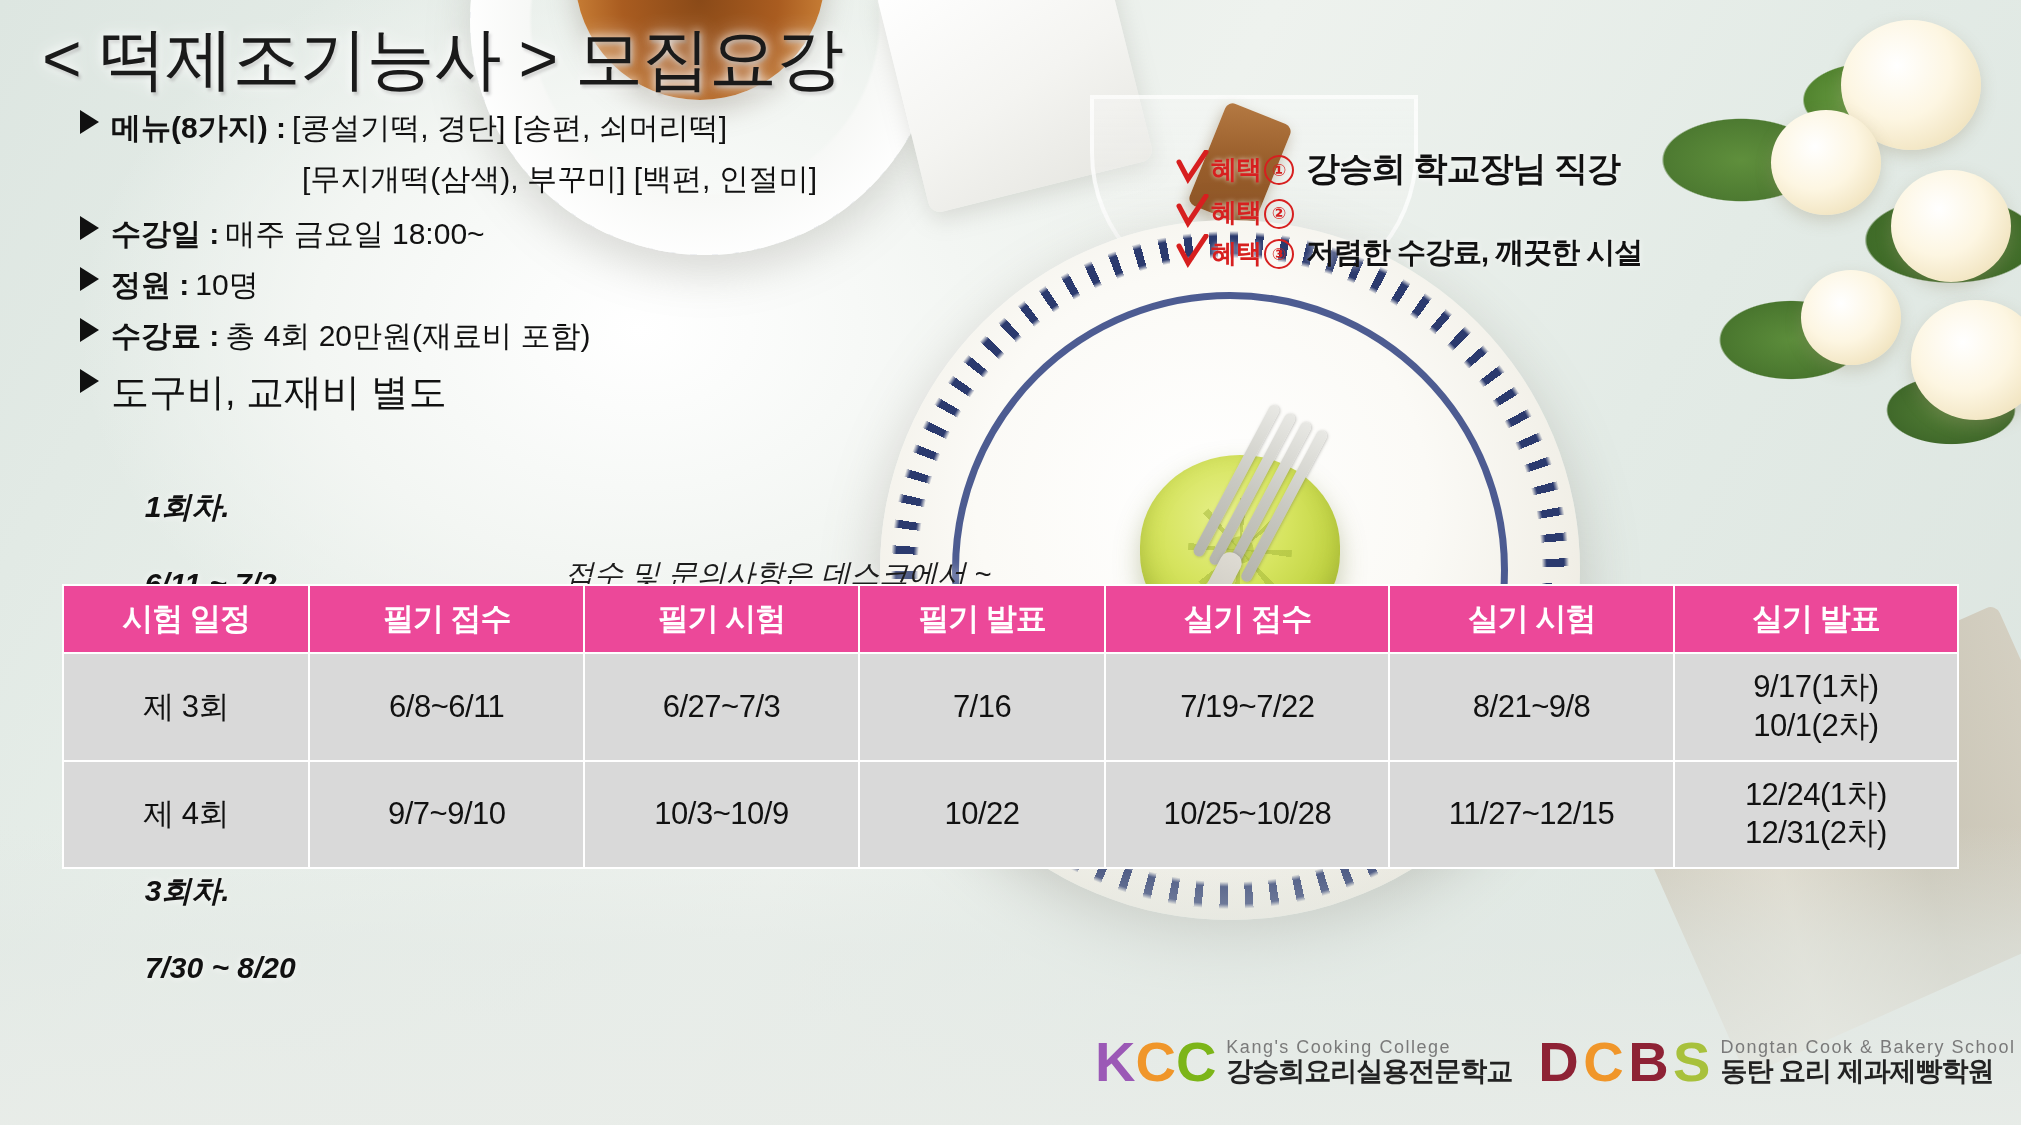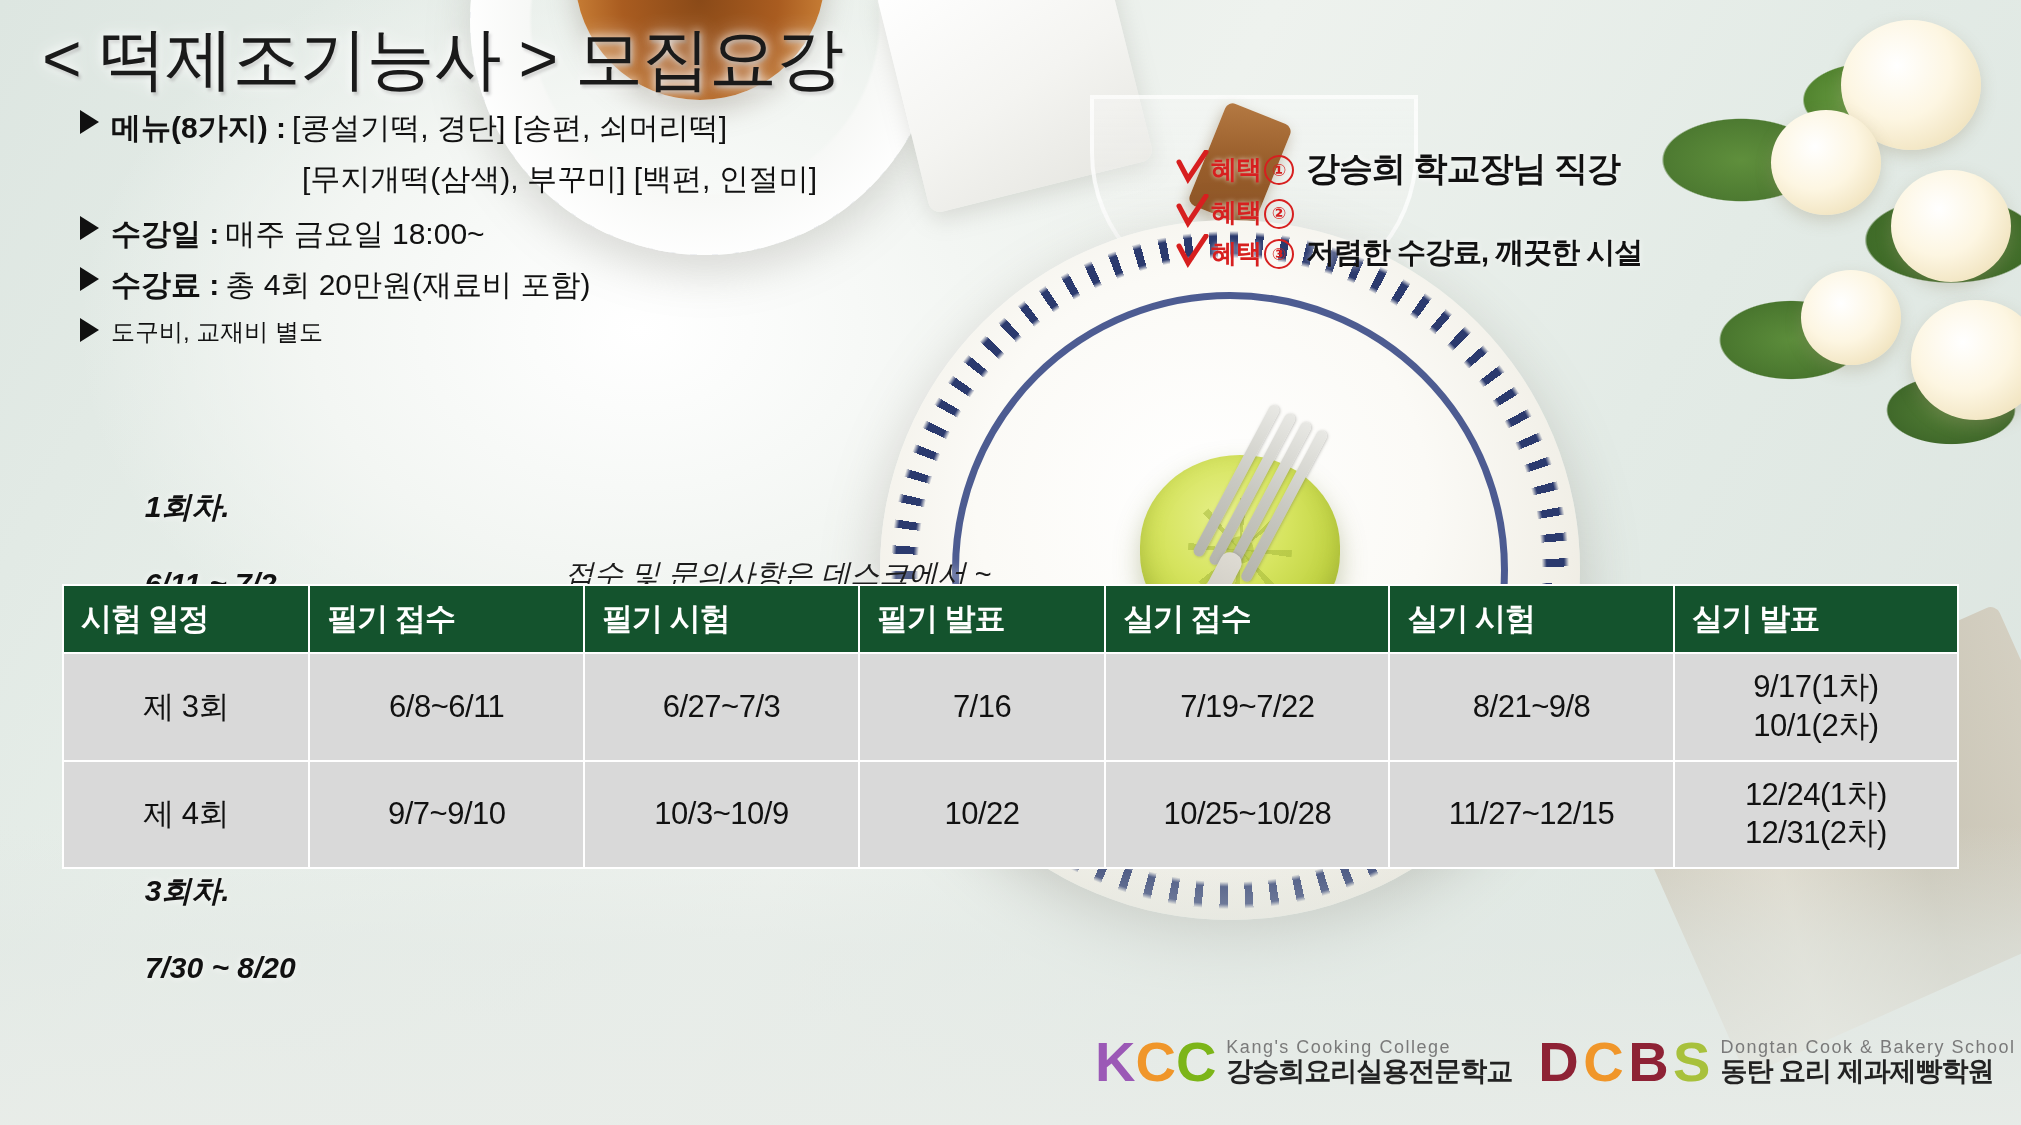--- a/index.html
+++ b/index.html
@@ -143,21 +143,21 @@
 
   .bullets{position:absolute;left:80px;top:108px;width:900px;}
   .bline{display:flex;align-items:flex-start;margin-bottom:10px;white-space:nowrap;}
   .bullet-tri{
     display:inline-block;width:0;height:0;margin-right:12px;flex:none;
     border-left:19px solid #101010;border-top:12px solid transparent;border-bottom:12px solid transparent;
     position:relative;top:2px;
   }
   .bl-label{font-size:30px;font-weight:bold;color:#111;}
   .bl-value{font-size:30px;color:#111;margin-left:6px;}
-  .bl-plain{font-size:24px;color:#111;}
+  .bl-plain{font-size:38px;color:#111;}
   .menu-line2{margin:2px 0 14px 222px;font-size:30px;color:#111;white-space:nowrap;}
 
   .rounds{
     position:absolute;left:78px;top:450px;
     font-style:italic;font-weight:bold;font-size:30px;color:#111;line-height:1.28;
     text-shadow:0 0 7px rgba(255,255,255,.8);
   }
   .round-row{white-space:pre;}
 
   .benefits{position:absolute;left:1175px;top:146px;}
@@ -186,22 +186,22 @@
     position:absolute;left:565px;top:555px;
     font-size:29px;font-style:italic;color:#1c1c1c;white-space:nowrap;
     text-shadow:0 0 8px rgba(255,255,255,.75);
   }
 
   table.schedule{
     position:absolute;left:62px;top:584px;width:1897px;border-collapse:collapse;
     table-layout:fixed;
   }
   table.schedule th{
-    background:#14532d;color:#ffffff;font-size:31px;font-weight:bold;
-    padding:12px 17px;border:2px solid #ffffff;text-align:left;letter-spacing:-1px;
+    background:#ec4899;color:#ffffff;font-size:31px;font-weight:bold;
+    padding:12px 17px;border:2px solid #ffffff;text-align:center;letter-spacing:-1px;
   }
   table.schedule td{
     background:#d9d9d9;color:#111;font-size:31px;padding:14px 4px;
     border:2px solid #ffffff;text-align:center;letter-spacing:-.5px;
   }
   table.schedule td.two-line{line-height:1.25;}
   .col0{width:13%;}.col1{width:14.5%;}.col2{width:14.5%;}.col3{width:13%;}
   .col4{width:15%;}.col5{width:15%;}.col6{width:15%;}
 
   
@@ -271,20 +271,25 @@
         <span class="bl-value">[콩설기떡, 경단] [송편, 쇠머리떡]</span>
       </div>
       <div class="menu-line2">[무지개떡(삼색), 부꾸미] [백편, 인절미]</div>
 
       <div class="bline">
         <span class="bullet-tri"></span>
         <span class="bl-label">수강일 :</span>
         <span class="bl-value">매주 금요일 18:00~</span>
       </div>
 
+      <div class="bline">
+        <span class="bullet-tri"></span>
+        <span class="bl-label">정원 :</span>
+        <span class="bl-value">10명</span>
+      </div>
 
       <div class="bline">
         <span class="bullet-tri"></span>
         <span class="bl-label">수강료 :</span>
         <span class="bl-value">총 4회  20만원(재료비 포함)</span>
       </div>
 
       <div class="bline">
         <span class="bullet-tri"></span>
         <span class="bl-plain">도구비, 교재비 별도</span>

